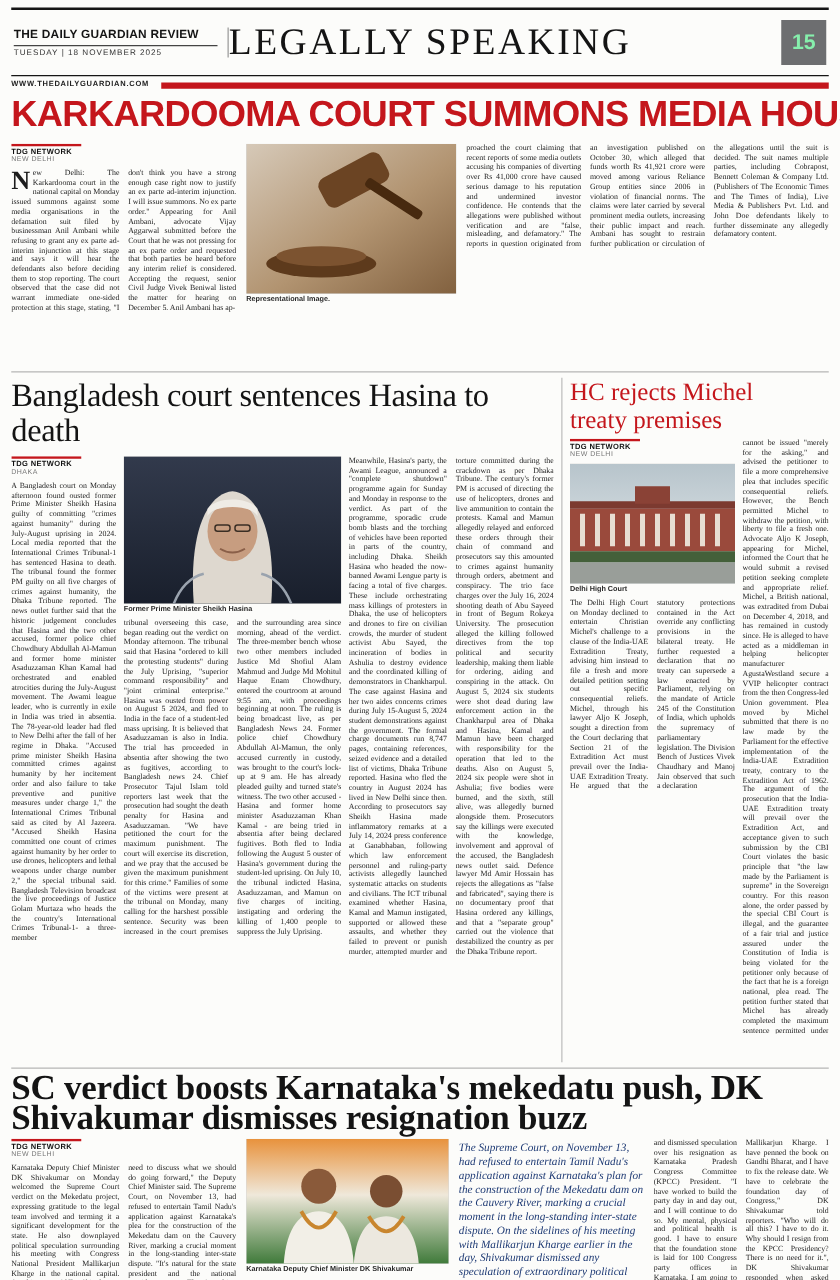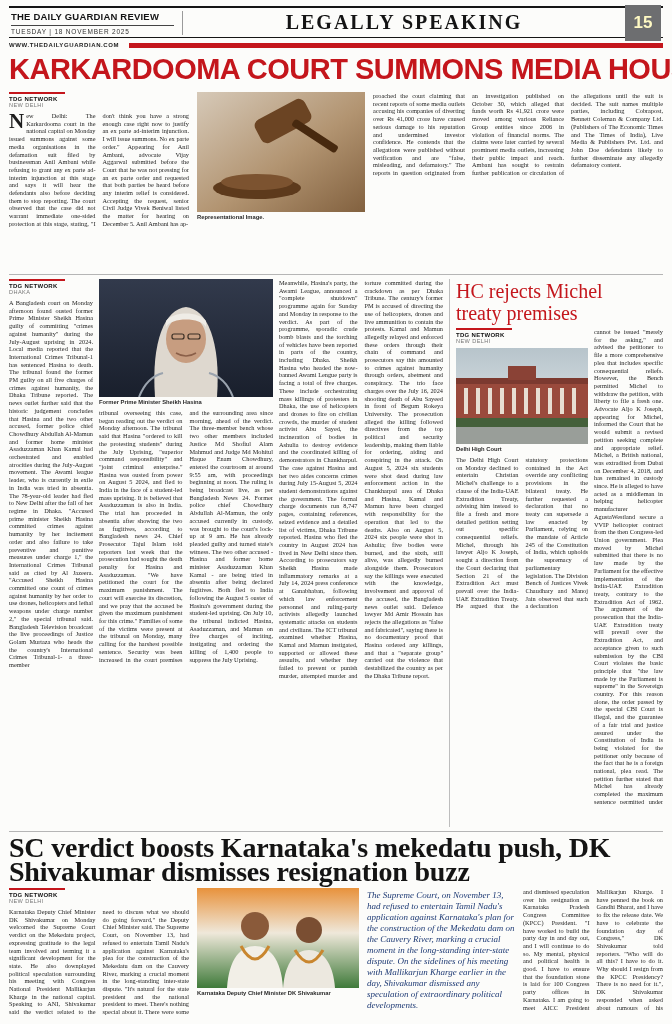--- a/index.html
+++ b/index.html
@@ -2,26 +2,26 @@
 <html><head>
 <meta charset="utf-8">
 <style>
   * { margin:0; padding:0; box-sizing:border-box; }
   html,body { background:#d9d9d9; }
   .page { width:672px; height:1024px; margin:0 auto; background:#fcfcfa; padding:6px 9px 0;
           overflow:hidden; font-family:"Liberation Serif", serif; color:#141414; position:relative; }
   :root { --red:#c4161c; --blue:#1e3a74; }
 
   
-  .masthead { display:flex; align-items:center; border-top:2px solid #151515; border-bottom:1px solid #151515; height:32px; padding:4px 2px; }
+  .masthead { display:flex; align-items:center; border-top:2px solid #151515; border-bottom:1px solid #151515; height:55px; padding:4px 2px; }
   .mast-left { width:172px; border-right:1px solid #9a9a9a; padding-right:8px; }
   .paper-name { font-family:"Liberation Sans",sans-serif; font-weight:700; font-size:9.5px; letter-spacing:.2px; border-bottom:1px solid #444; padding-bottom:3px; margin-bottom:2px; white-space:nowrap; }
   .date-line { font-family:"Liberation Sans",sans-serif; font-size:6.5px; color:#333; letter-spacing:.8px; }
-  .section-title { flex:1; text-align:center; font-size:20px; letter-spacing:2px; font-weight:700; }
-  .page-number-box { width:36px; height:36px; background:#6d6e70; color:#fef9c3; display:flex; align-items:center; justify-content:center;
+  .section-title { flex:1; font-size:30px; letter-spacing:2px; font-weight:400; }
+  .page-number-box { width:36px; height:36px; background:#6d6e70; color:#86efac; display:flex; align-items:center; justify-content:center;
                      font-family:"Liberation Sans",sans-serif; font-weight:700; font-size:17px; }
 
   .web-bar { display:flex; align-items:center; margin:3px 0 4px; height:8px; }
   .website { font-family:"Liberation Sans",sans-serif; font-weight:700; font-size:6px; letter-spacing:.6px; color:#222; margin-right:10px; white-space:nowrap; }
   .red-strip { flex:1; height:5px; background:var(--red); }
 
   
   .lead-headline { font-family:"Liberation Sans",sans-serif; font-weight:800; font-size:29px; letter-spacing:-.5px;
                    color:var(--red); text-align:center; margin:2px 0 6px; white-space:nowrap; }
   .body-text { font-size:6.3px; line-height:7.7px; text-align:justify; color:#1d1d1d; }
@@ -126,20 +126,21 @@
       <figcaption class="caption">Representational Image.</figcaption>
     </figure>
     <div class="body-text cols-3 lead-right-text">proached the court claiming that recent reports of some media outlets accusing his companies of diverting over Rs 41,000 crore have caused serious damage to his reputation and undermined investor confidence. He contends that the allegations were published without verification and are "false, misleading, and defamatory." The reports in question originated from an investigation published on October 30, which alleged that funds worth Rs 41,921 crore were moved among various Reliance Group entities since 2006 in violation of financial norms. The claims were later carried by several prominent media outlets, increasing their public impact and reach. Ambani has sought to restrain further publication or circulation of the allegations until the suit is decided. The suit names multiple parties, including Cobrapost, Bennett Coleman &amp; Company Ltd. (Publishers of The Economic Times and The Times of India), Live Media &amp; Publishers Pvt. Ltd. and John Doe defendants likely to further disseminate any allegedly defamatory content.</div>
   </section>
 
   <div class="rule"></div>
 
   <div class="mid-row">
 
     <section class="bangla">
+      <h2 class="bangla-headline">Bangladesh court sentences Hasina to death</h2>
       <div class="bangla-body">
         <div class="bangla-col1">
           <div class="byline">
             <div class="byline-network">TDG NETWORK</div>
             <div class="byline-city">DHAKA</div>
           </div>
           <div class="body-text">A Bangladesh court on Monday afternoon found ousted former Prime Minister Sheikh Hasina guilty of committing "crimes against humanity" during the July-August uprising in 2024. Local media reported that the International Crimes Tribunal-1 has sentenced Hasina to death. The tribunal found the former PM guilty on all five charges of crimes against humanity, the Dhaka Tribune reported. The news outlet further said that the historic judgement concludes that Hasina and the two other accused, former police chief Chowdhury Abdullah Al-Mamun and former home minister Asaduzzaman Khan Kamal had orchestrated and enabled atrocities during the July-August movement. The Awami league leader, who is currently in exile in India was tried in absentia. The 78-year-old leader had fled to New Delhi after the fall of her regime in Dhaka. "Accused prime minister Sheikh Hasina committed crimes against humanity by her incitement order and also failure to take preventive and punitive measures under charge 1," the International Crimes Tribunal said as cited by Al Jazeera. "Accused Sheikh Hasina committed one count of crimes against humanity by her order to use drones, helicopters and lethal weapons under charge number 2," the special tribunal said. Bangladesh Television broadcast the live proceedings of Justice Golam Murtaza who heads the the country's International Crimes Tribunal-1- a three-member</div>
         </div>
         <div class="bangla-mid">
           <figure>

